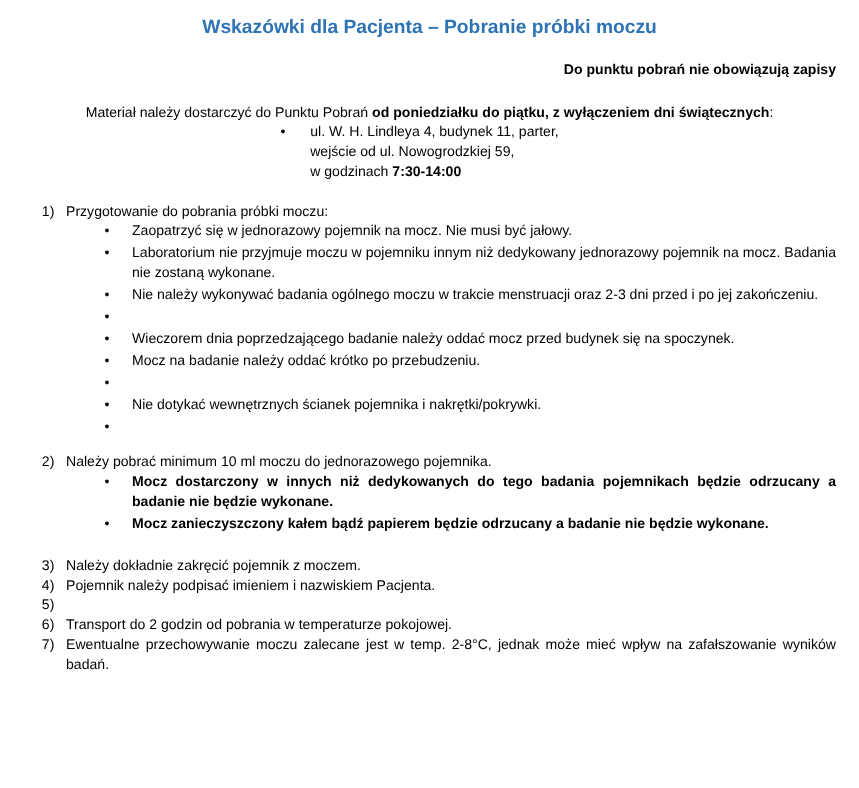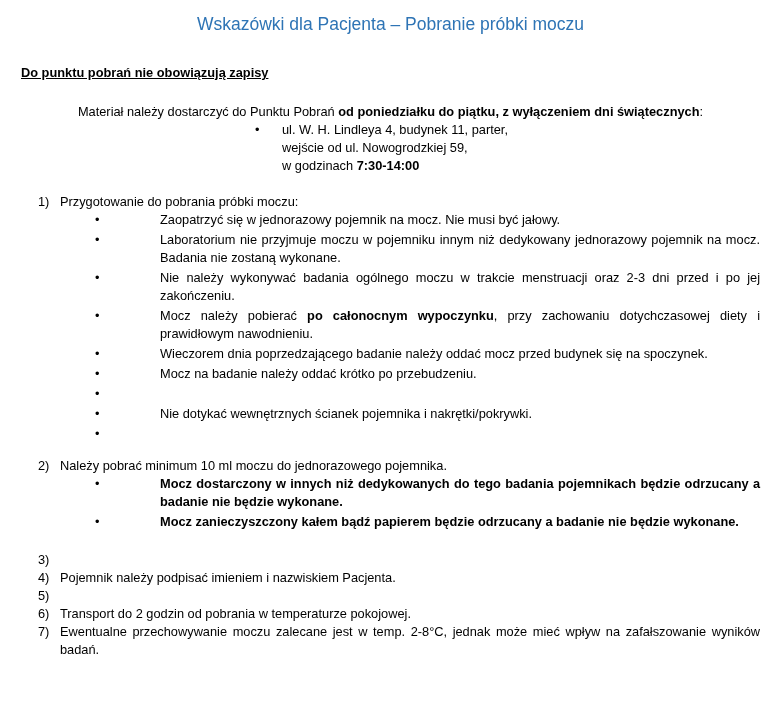--- a/index.html
+++ b/index.html
@@ -9,44 +9,43 @@
     font-size:12.8px;line-height:18px;color:#000;
   }
   .b{font-weight:bold;text-align:center;}
   .u{}
   .page{width:781px;height:716px;background:#ffffff;}
 
   .title{
     margin:13px 21px 0 21px;
     text-align:center;
     font-size:17.5px;line-height:23px;
-    font-weight:normal;
+    font-weight:bold;
     color:#2E74B5;
   }
   .subtitle{
-    margin:28px 21px 0 21px;
-    text-align:left;
+    margin:18px 21px 0 21px;
+    text-align:right;
     font-weight:bold;
-    text-decoration:underline;
   }
   .intro{
     margin:21px 21px 0 21px;
     text-align:center;
   }
   .addr-row{display:flex;padding-left:255px;padding-right:21px;}
   .addr-marker{flex:0 0 27px;}
   .addr-text{flex:1;text-align:left;}
 
   .num-row{display:flex;padding-left:38px;padding-right:21px;}
   .num-label{flex:0 0 22px;}
   .num-text{flex:1;}
 
   .bul-row{display:flex;padding-left:95px;padding-right:21px;margin-bottom:2px;}
   .bul-marker{flex:0 0 25px;}
-  .bul-text{flex:1;margin-left:40px;}
+  .bul-text{flex:1;}
 
   .just{text-align:justify;text-align-last:left;}
 
   .gap-item1{margin-top:18px;}
   .gap-item2{margin-top:14px;}
   .gap-item3{margin-top:20px;}
 </style>
 </head>
 <body>
 
@@ -83,21 +82,20 @@
   <div class="bul-row">
     <span class="bul-marker">•</span>
     <span class="bul-text just"><span class="u">Laboratorium nie przyjmuje moczu w pojemniku innym niż dedykowany jednorazowy pojemnik na mocz. Badania nie zostaną wykonane.</span></span>
   </div>
   <div class="bul-row">
     <span class="bul-marker">•</span>
     <span class="bul-text just"><span>Nie należy wykonywać badania ogólnego moczu w trakcie menstruacji oraz 2-3 dni przed i po jej zakończeniu.</span></span>
   </div>
   <div class="bul-row">
     <span class="bul-marker">•</span>
-    <span class="bul-text just"><span>Mocz należy pobierać </span><span class="b">po całonocnym wypoczynku</span><span>, przy zachowaniu dotychczasowej diety i prawidłowym nawodnieniu.</span></span>
   </div>
   <div class="bul-row">
     <span class="bul-marker">•</span>
     <span class="bul-text just"><span>Wieczorem dnia poprzedzającego badanie należy oddać mocz przed budynek się na spoczynek.</span></span>
   </div>
   <div class="bul-row">
     <span class="bul-marker">•</span>
     <span class="bul-text just"><span>Mocz na badanie należy oddać krótko po przebudzeniu.</span></span>
   </div>
   <div class="bul-row">
@@ -119,20 +117,21 @@
     <span class="bul-marker">•</span>
     <span class="bul-text just"><span class="b">Mocz dostarczony w innych niż dedykowanych do tego badania pojemnikach będzie odrzucany a badanie nie będzie wykonane.</span></span>
   </div>
   <div class="bul-row">
     <span class="bul-marker">•</span>
     <span class="bul-text just"><span class="b">Mocz zanieczyszczony kałem bądź papierem będzie odrzucany a badanie nie będzie wykonane.</span></span>
   </div>
 
   <div class="num-row gap-item3">
     <span class="num-label">3)</span>
+    <span class="num-text"><span>Należy dokładnie zakręcić pojemnik z moczem.</span></span>
   </div>
   <div class="num-row">
     <span class="num-label">4)</span>
     <span class="num-text"><span>Pojemnik należy podpisać imieniem i nazwiskiem Pacjenta.</span></span>
   </div>
   <div class="num-row">
     <span class="num-label">5)</span>
   </div>
   <div class="num-row">
     <span class="num-label">6)</span>

